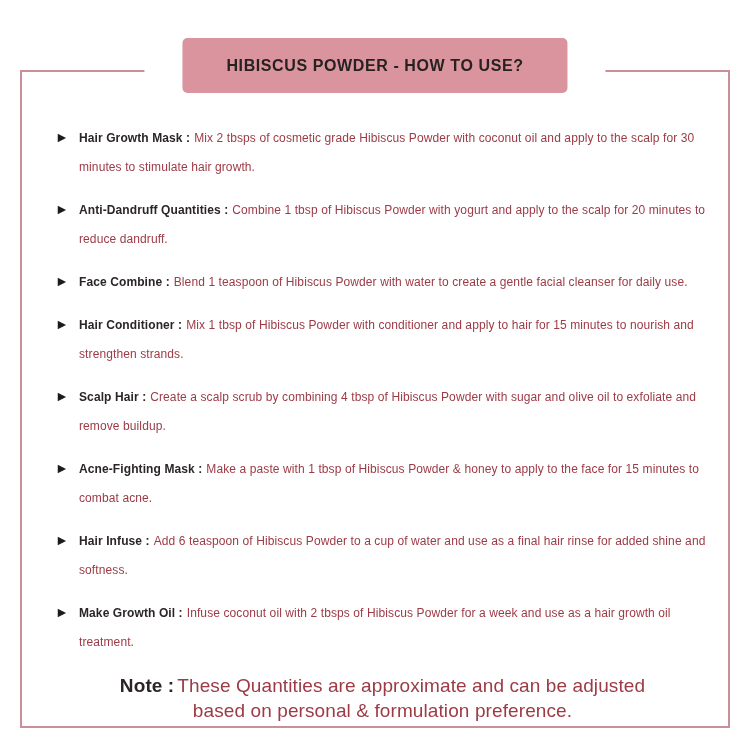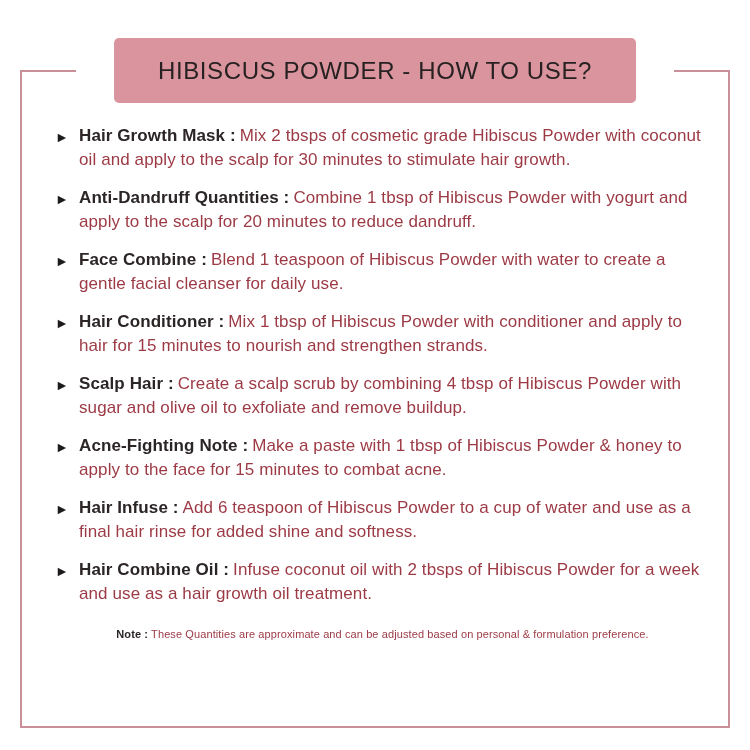--- a/index.html
+++ b/index.html
@@ -34,22 +34,22 @@
     padding: 0 38px;
     z-index: 2;
   }
   .banner {
     background: var(--banner-bg);
     border-radius: 5px;
     padding: 19px 44px 18px 44px;
     white-space: nowrap;
   }
   .banner .title {
-    font-size: 24px;
-    font-weight: normal;
+    font-size: 16px;
+    font-weight: bold;
     letter-spacing: 0.6px;
     color: var(--title-color);
   }
   .content {
     position: absolute;
     left: 22px;
     top: 72px;
     width: 706px;
     padding: 52px 18px 0 33px;
   }
@@ -62,37 +62,37 @@
     flex: 0 0 14px;
     width: 14px;
     margin-right: 10px;
     padding-top: 5px;
     font-size: 14px;
     line-height: 17px;
     color: #1d1a1b;
   }
   .item-text {
     max-width: 632px;
-    font-size: 17px;
-    line-height: 24px;
+    font-size: 12px;
+    line-height: 29px;
     letter-spacing: 0.1px;
   }
   .label {
     font-weight: bold;
     color: var(--label-color);
     margin-right: 4px;
   }
   .desc {
     color: var(--desc-color);
   }
   .note {
     margin: 16px auto 0 auto;
     max-width: 566px;
     text-align: center;
-    font-size: 11px;
+    font-size: 19px;
     line-height: 25px;
     letter-spacing: 0.1px;
   }
   .note .label { margin-right: 3px; }
 </style>
 </head>
 <body>
 
 <div class="frame"></div>
 
@@ -135,35 +135,35 @@
   <div class="item">
     <span class="arrow">►</span>
     <div class="item-text">
       <span class="label">Scalp Hair :</span><span class="desc">Create a scalp scrub by combining 4 tbsp of Hibiscus Powder with sugar and olive oil to exfoliate and remove buildup.</span>
     </div>
   </div>
 
   <div class="item">
     <span class="arrow">►</span>
     <div class="item-text">
-      <span class="label">Acne-Fighting Note :</span><span class="desc">Make a paste with 1 tbsp of Hibiscus Powder &amp; honey to apply to the face for 15 minutes to combat acne.</span>
+      <span class="label">Acne-Fighting Mask :</span><span class="desc">Make a paste with 1 tbsp of Hibiscus Powder &amp; honey to apply to the face for 15 minutes to combat acne.</span>
     </div>
   </div>
 
   <div class="item">
     <span class="arrow">►</span>
     <div class="item-text">
       <span class="label">Hair Infuse :</span><span class="desc">Add 6 teaspoon of Hibiscus Powder to a cup of water and use as a final hair rinse for added shine and softness.</span>
     </div>
   </div>
 
   <div class="item">
     <span class="arrow">►</span>
     <div class="item-text">
-      <span class="label">Hair Combine Oil :</span><span class="desc">Infuse coconut oil with 2 tbsps of Hibiscus Powder for a week and use as a hair growth oil treatment.</span>
+      <span class="label">Make Growth Oil :</span><span class="desc">Infuse coconut oil with 2 tbsps of Hibiscus Powder for a week and use as a hair growth oil treatment.</span>
     </div>
   </div>
 
   <div class="note">
     <span class="label">Note :</span><span class="desc">These Quantities are approximate and can be adjusted based on personal &amp; formulation preference.</span>
   </div>
 
 </div>
 
 </body></html>

